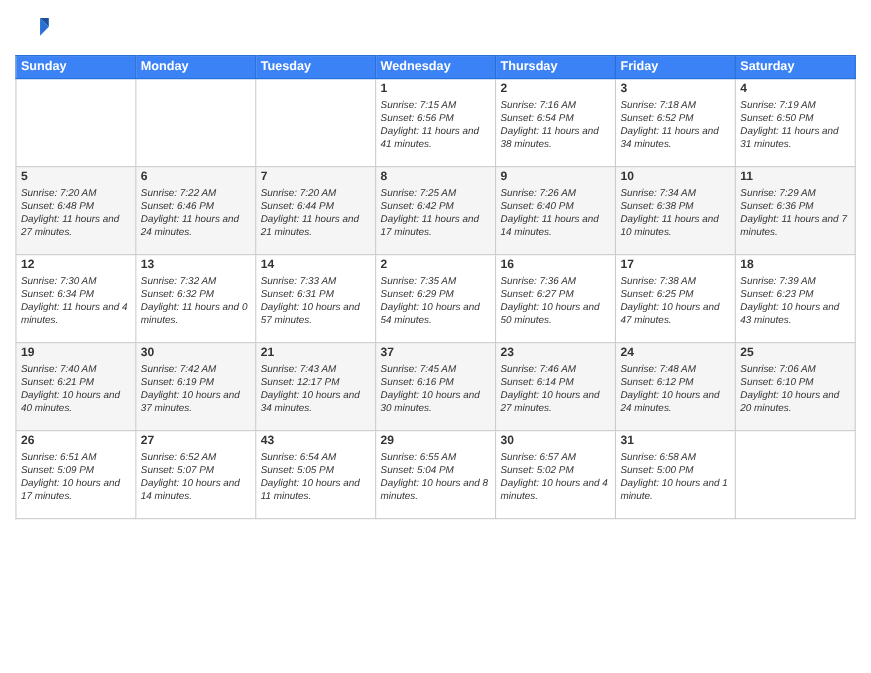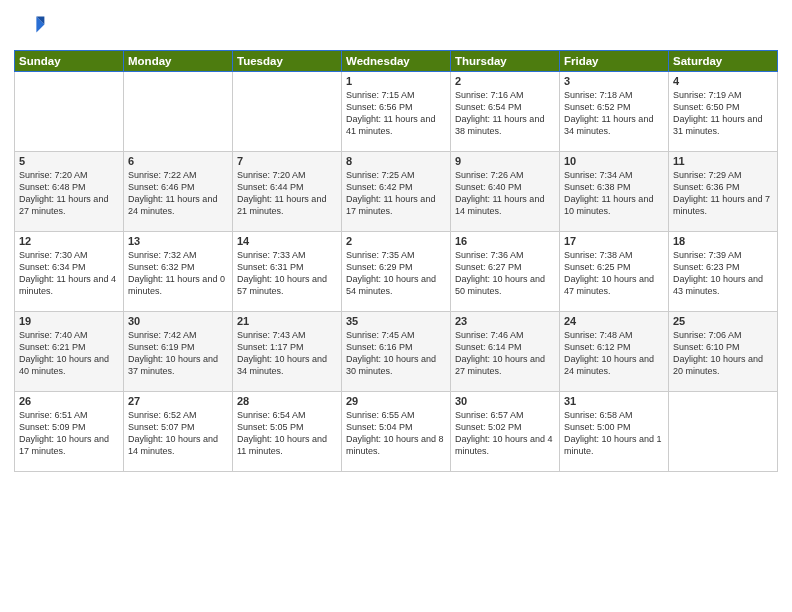--- a/index.html
+++ b/index.html
@@ -58,21 +58,21 @@
     .location {
       font-size: 14px;
       color: #555;
     }
     .calendar {
       width: 100%;
       border-collapse: collapse;
       table-layout: fixed;
     }
     .calendar thead tr th {
-      background: #4d7c0f;
+      background: #3b82f6;
       color: #fff;
       font-size: 11.5px;
       font-weight: bold;
       padding: 4px 4px;
       text-align: left;
       border: 1px solid #2a6fd4;
     }
     .calendar tbody tr td {
       border: 1px solid #ccc;
       vertical-align: top;
@@ -88,20 +88,21 @@
     .day-num {
       font-size: 11px;
       font-weight: bold;
       display: block;
       margin-bottom: 2px;
     }
     .day-info {
       line-height: 1.35;
       font-size: 9px;
       color: #333;
+      font-style: italic;
     }
     .empty {
       background: #f9f9f9;
     }
   </style>
 </head>
 <body>
 
 <div class="page">
   <div class="header">
@@ -260,25 +261,25 @@
           </td>
           <td>
             <span class="day-num">30</span>
             <div class="day-info">Sunrise: 7:42 AM
 Sunset: 6:19 PM
 Daylight: 10 hours and 37 minutes.</div>
           </td>
           <td>
             <span class="day-num">21</span>
             <div class="day-info">Sunrise: 7:43 AM
-Sunset: 1:17 PM
+Sunset: 12:17 PM
 Daylight: 10 hours and 34 minutes.</div>
           </td>
           <td>
-            <span class="day-num">35</span>
+            <span class="day-num">37</span>
             <div class="day-info">Sunrise: 7:45 AM
 Sunset: 6:16 PM
 Daylight: 10 hours and 30 minutes.</div>
           </td>
           <td>
             <span class="day-num">23</span>
             <div class="day-info">Sunrise: 7:46 AM
 Sunset: 6:14 PM
 Daylight: 10 hours and 27 minutes.</div>
           </td>
@@ -302,21 +303,21 @@
 Sunset: 5:09 PM
 Daylight: 10 hours and 17 minutes.</div>
           </td>
           <td>
             <span class="day-num">27</span>
             <div class="day-info">Sunrise: 6:52 AM
 Sunset: 5:07 PM
 Daylight: 10 hours and 14 minutes.</div>
           </td>
           <td>
-            <span class="day-num">28</span>
+            <span class="day-num">43</span>
             <div class="day-info">Sunrise: 6:54 AM
 Sunset: 5:05 PM
 Daylight: 10 hours and 11 minutes.</div>
           </td>
           <td>
             <span class="day-num">29</span>
             <div class="day-info">Sunrise: 6:55 AM
 Sunset: 5:04 PM
 Daylight: 10 hours and 8 minutes.</div>
           </td>

